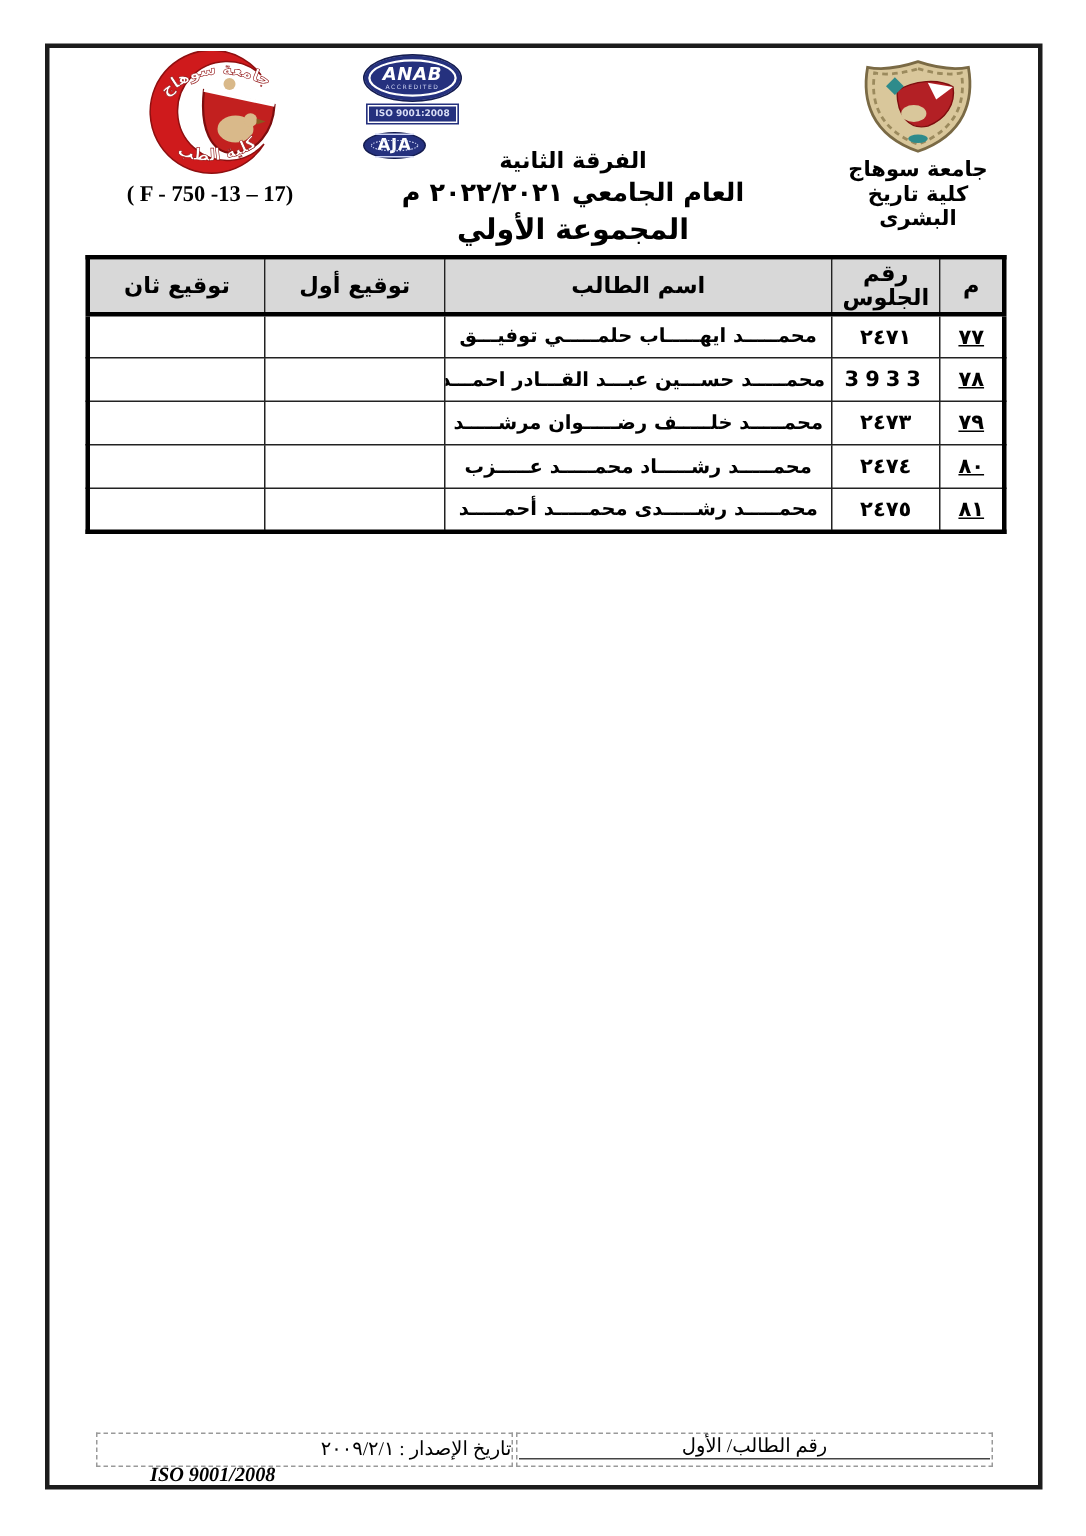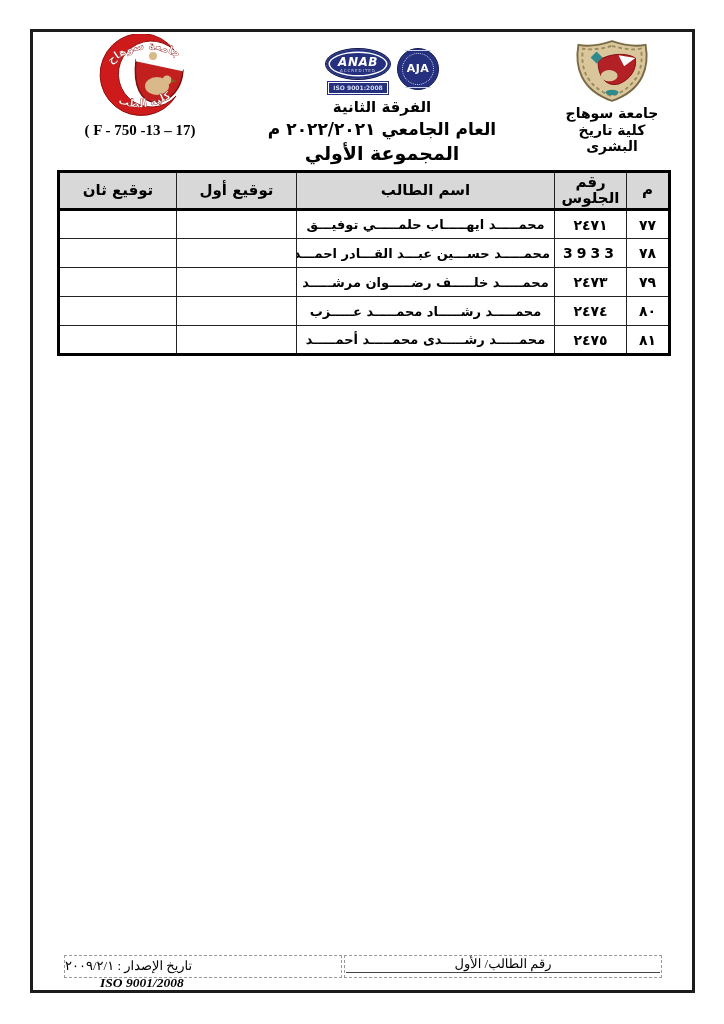--- a/index.html
+++ b/index.html
@@ -12,40 +12,40 @@
     border:3px solid #1c1c1c;background:#fff;
   }
   
   .hdr-left{position:absolute;left:44px;top:34px;width:192px;text-align:center;}
   .crescent-logo{width:122px;height:84px;margin:0 auto;display:block;}
   .dept-line{margin-top:0px;font-weight:bold;font-size:13.5px;direction:rtl;}
   .form-code{margin-top:4px;font-weight:bold;font-size:15px;direction:ltr;
     font-family:"Liberation Serif","DejaVu Serif",serif;}
   
   .hdr-center{position:absolute;left:242px;top:48px;width:280px;text-align:center;}
-  .logo-row{display:flex;justify-content:center;align-items:flex-start;gap:6px;height:46px;}
+  .logo-row{display:flex;justify-content:center;align-items:flex-start;gap:6px;height:46px;flex-direction:column;}
   .anab{display:flex;flex-direction:column;align-items:center;}
   .anab-oval{
     width:64px;height:30px;background:#25317e;border:1px solid #141c4f;border-radius:50%;
     box-shadow:inset 0 0 0 2.5px #25317e, inset 0 0 0 4px #ffffff;
     display:flex;flex-direction:column;align-items:center;justify-content:center;line-height:1;
   }
   .anab-oval .anab-word{color:#fff;font-weight:bold;font-style:italic;font-size:12px;letter-spacing:.5px;}
   .anab-oval .anab-acc{color:#cdd3f0;font-size:4px;letter-spacing:1px;margin-top:1px;}
   .anab-iso{margin-top:2px;width:58px;height:10px;background:#25317e;border:1px solid #fff;
     outline:1px solid #25317e;color:#d7dcf4;font-size:6px;font-weight:bold;line-height:10px;text-align:center;}
   .aja{
     width:40px;height:40px;border-radius:50%;background:#25317e;border:1px solid #141c4f;
     position:relative;display:flex;align-items:center;justify-content:center;
   }
   .aja::before{
     content:"";position:absolute;inset:4px;border-radius:50%;border:1px dotted #cfd6f5;
   }
   .aja-word{color:#fff;font-weight:bold;font-size:11px;letter-spacing:.5px;
-    border-top:1px solid #cfd6f5;border-bottom:1px solid #cfd6f5;padding:12px 2px;line-height:1.1;}
+    border-top:1px solid #cfd6f5;border-bottom:1px solid #cfd6f5;padding:1px 2px;line-height:1.1;}
   .title-grade{margin-top:4px;font-weight:bold;font-size:15px;direction:rtl;}
   .title-year{margin-top:3px;font-weight:bold;font-size:17px;direction:rtl;}
   .title-group{margin-top:3px;font-weight:bold;font-size:19px;direction:rtl;}
   
   .hdr-right{position:absolute;left:552px;top:38px;width:120px;text-align:center;}
   .shield-logo{width:84px;height:66px;display:block;margin:0 auto;}
   .uni-name{font-weight:bold;font-size:14px;direction:rtl;margin-top:1px;}
   .fac-name{font-weight:bold;font-size:14px;direction:rtl;margin-top:1px;}
   
   table.roster{
@@ -53,30 +53,30 @@
     direction:rtl;table-layout:fixed;
   }
   table.roster th,table.roster td{border:1px solid #222;padding:0 4px;overflow:hidden;}
   table.roster{border:3px solid #000;}
   table.roster thead tr{height:38px;}
   table.roster thead th{
     background:#d8d8d8;font-weight:bold;font-size:15px;line-height:1.05;vertical-align:middle;
     border-bottom:3px solid #000;
   }
   table.roster tbody tr{height:29px;}
-  td.c-index{font-weight:bold;font-size:14px;text-align:center;letter-spacing:3px;}
+  td.c-index{font-weight:bold;font-size:14px;text-align:center;letter-spacing:3px;text-decoration:underline;}
   td.c-seat{font-weight:bold;font-size:14px;text-align:center;letter-spacing:4px;}
   td.c-name{font-weight:bold;font-size:13px;text-align:center;white-space:nowrap;}
   td.c-sig{background:#fff;}
   
   .foot-box{
     position:absolute;height:21px;border:1px dashed #9a9a9a;background:#fff;
     font-family:"Liberation Serif","DejaVu Serif",serif;font-size:13px;direction:rtl;
   }
-  .foot-date{left:64px;top:955px;width:276px;line-height:20px;text-align:left;}
+  .foot-date{left:64px;top:955px;width:276px;line-height:20px;text-align:right;}
   .foot-issue{left:344px;top:955px;width:316px;}
   .foot-issue .underline{
     margin:0 1px;border-bottom:1.5px solid #444;line-height:16px;text-align:center;height:16px;
   }
   .iso-line{
     position:absolute;left:100px;top:975px;direction:ltr;
     font-family:"Liberation Serif","DejaVu Serif",serif;font-weight:bold;font-style:italic;font-size:13.5px;
   }
 </style>
 </head>

